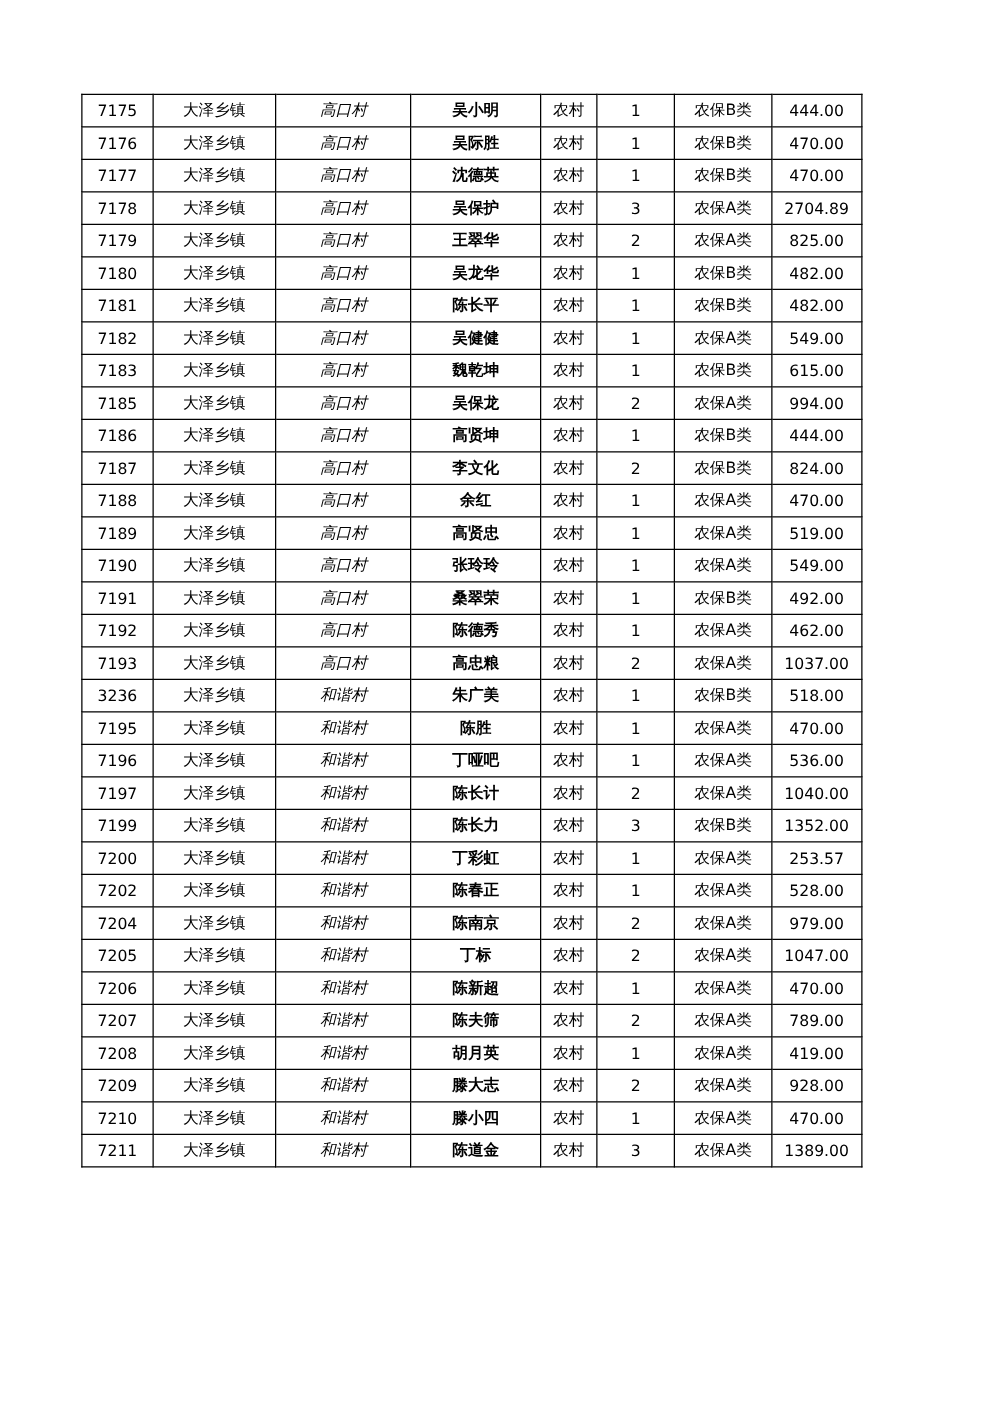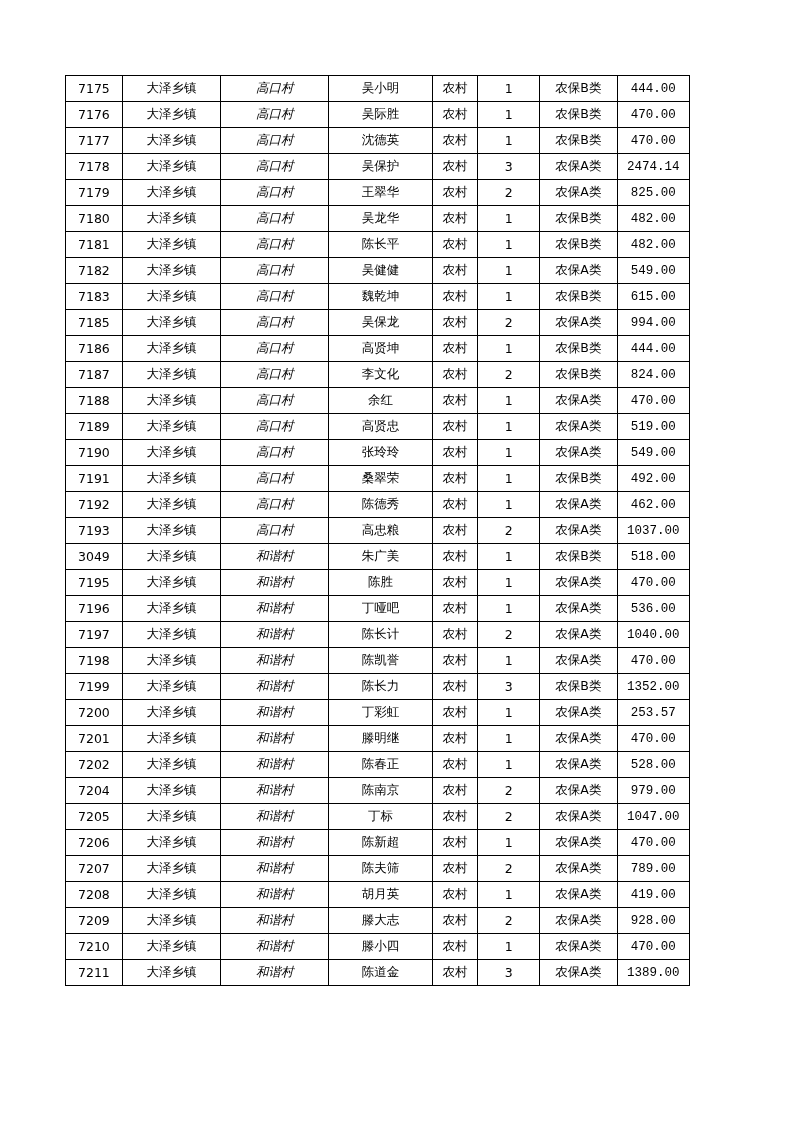--- a/index.html
+++ b/index.html
@@ -29,25 +29,25 @@
     color: #000000;
     text-align: center;
     vertical-align: middle;
     padding: 0 2px;
     white-space: nowrap;
     overflow: hidden;
   }
   td.col-serial   { width: 55px; }
   td.col-town     { width: 95px; }
   td.col-village  { width: 105px; font-style: italic; }
-  td.col-name     { width: 100px; }
+  td.col-name     { width: 100px; font-weight: bold; }
   td.col-residence{ width: 44px; }
   td.col-count    { width: 60px; }
   td.col-category { width: 75px; }
-  td.col-amount   { width: 70px; text-align: right; padding-right: 8px; font-family: Liberation Mono, monospace; }
+  td.col-amount   { width: 70px; text-align: right; padding-right: 8px; }
 </style>
 </head>
 <body>
 
 <div class="page">
   <table class="roster-table">
     <tbody>
         <tr>
           <td class="col-serial">7175</td>
           <td class="col-town">大泽乡镇</td>
@@ -79,21 +79,21 @@
           <td class="col-amount">470.00</td>
         </tr>
         <tr>
           <td class="col-serial">7178</td>
           <td class="col-town">大泽乡镇</td>
           <td class="col-village">高口村</td>
           <td class="col-name">吴保护</td>
           <td class="col-residence">农村</td>
           <td class="col-count">3</td>
           <td class="col-category">农保A类</td>
-          <td class="col-amount">2474.14</td>
+          <td class="col-amount">2704.89</td>
         </tr>
         <tr>
           <td class="col-serial">7179</td>
           <td class="col-town">大泽乡镇</td>
           <td class="col-village">高口村</td>
           <td class="col-name">王翠华</td>
           <td class="col-residence">农村</td>
           <td class="col-count">2</td>
           <td class="col-category">农保A类</td>
           <td class="col-amount">825.00</td>
@@ -222,21 +222,21 @@
           <td class="col-serial">7193</td>
           <td class="col-town">大泽乡镇</td>
           <td class="col-village">高口村</td>
           <td class="col-name">高忠粮</td>
           <td class="col-residence">农村</td>
           <td class="col-count">2</td>
           <td class="col-category">农保A类</td>
           <td class="col-amount">1037.00</td>
         </tr>
         <tr>
-          <td class="col-serial">3049</td>
+          <td class="col-serial">3236</td>
           <td class="col-town">大泽乡镇</td>
           <td class="col-village">和谐村</td>
           <td class="col-name">朱广美</td>
           <td class="col-residence">农村</td>
           <td class="col-count">1</td>
           <td class="col-category">农保B类</td>
           <td class="col-amount">518.00</td>
         </tr>
         <tr>
           <td class="col-serial">7195</td>
@@ -262,58 +262,38 @@
           <td class="col-serial">7197</td>
           <td class="col-town">大泽乡镇</td>
           <td class="col-village">和谐村</td>
           <td class="col-name">陈长计</td>
           <td class="col-residence">农村</td>
           <td class="col-count">2</td>
           <td class="col-category">农保A类</td>
           <td class="col-amount">1040.00</td>
         </tr>
         <tr>
-          <td class="col-serial">7198</td>
-          <td class="col-town">大泽乡镇</td>
-          <td class="col-village">和谐村</td>
-          <td class="col-name">陈凯誉</td>
-          <td class="col-residence">农村</td>
-          <td class="col-count">1</td>
-          <td class="col-category">农保A类</td>
-          <td class="col-amount">470.00</td>
-        </tr>
-        <tr>
           <td class="col-serial">7199</td>
           <td class="col-town">大泽乡镇</td>
           <td class="col-village">和谐村</td>
           <td class="col-name">陈长力</td>
           <td class="col-residence">农村</td>
           <td class="col-count">3</td>
           <td class="col-category">农保B类</td>
           <td class="col-amount">1352.00</td>
         </tr>
         <tr>
           <td class="col-serial">7200</td>
           <td class="col-town">大泽乡镇</td>
           <td class="col-village">和谐村</td>
           <td class="col-name">丁彩虹</td>
           <td class="col-residence">农村</td>
           <td class="col-count">1</td>
           <td class="col-category">农保A类</td>
           <td class="col-amount">253.57</td>
-        </tr>
-        <tr>
-          <td class="col-serial">7201</td>
-          <td class="col-town">大泽乡镇</td>
-          <td class="col-village">和谐村</td>
-          <td class="col-name">滕明继</td>
-          <td class="col-residence">农村</td>
-          <td class="col-count">1</td>
-          <td class="col-category">农保A类</td>
-          <td class="col-amount">470.00</td>
         </tr>
         <tr>
           <td class="col-serial">7202</td>
           <td class="col-town">大泽乡镇</td>
           <td class="col-village">和谐村</td>
           <td class="col-name">陈春正</td>
           <td class="col-residence">农村</td>
           <td class="col-count">1</td>
           <td class="col-category">农保A类</td>
           <td class="col-amount">528.00</td>

